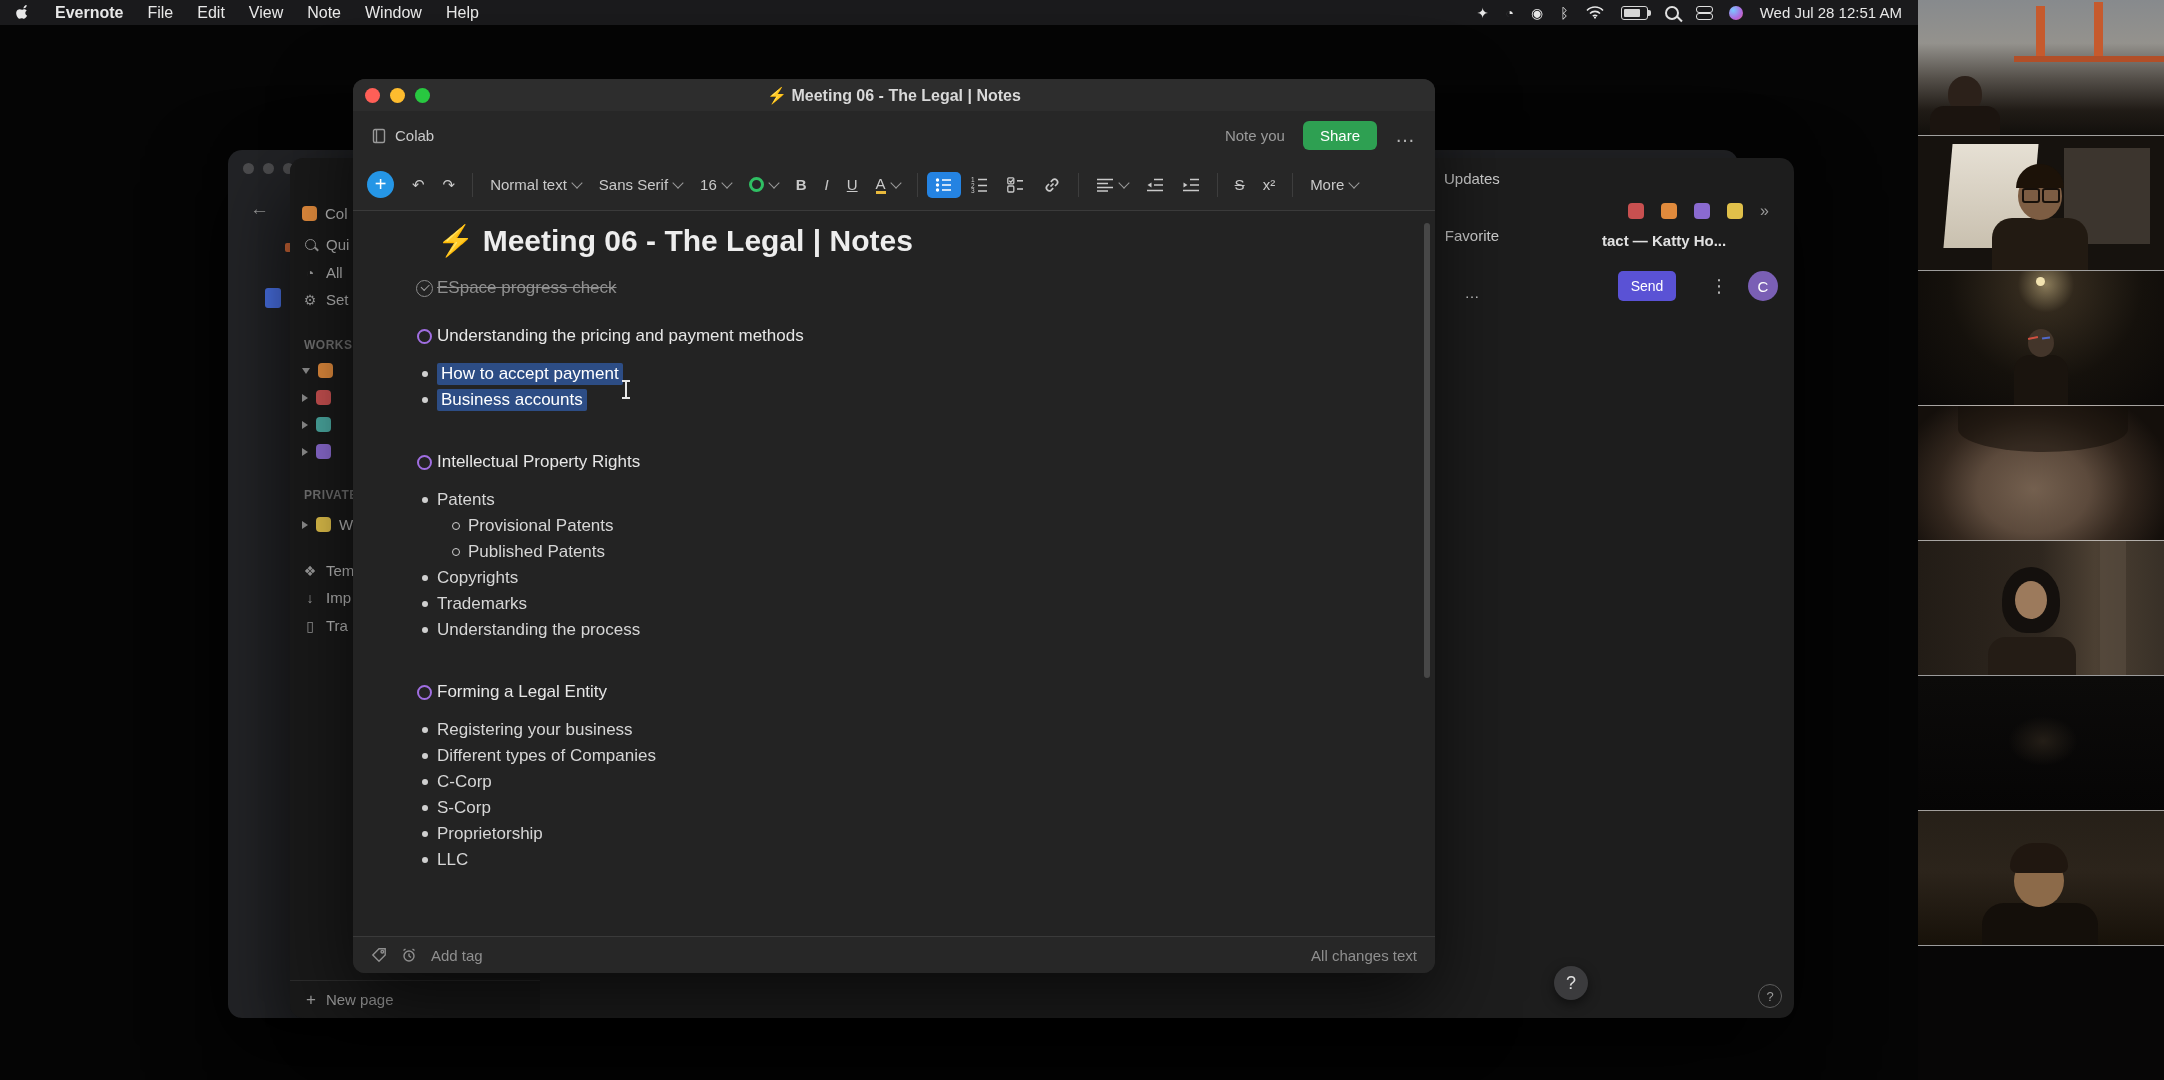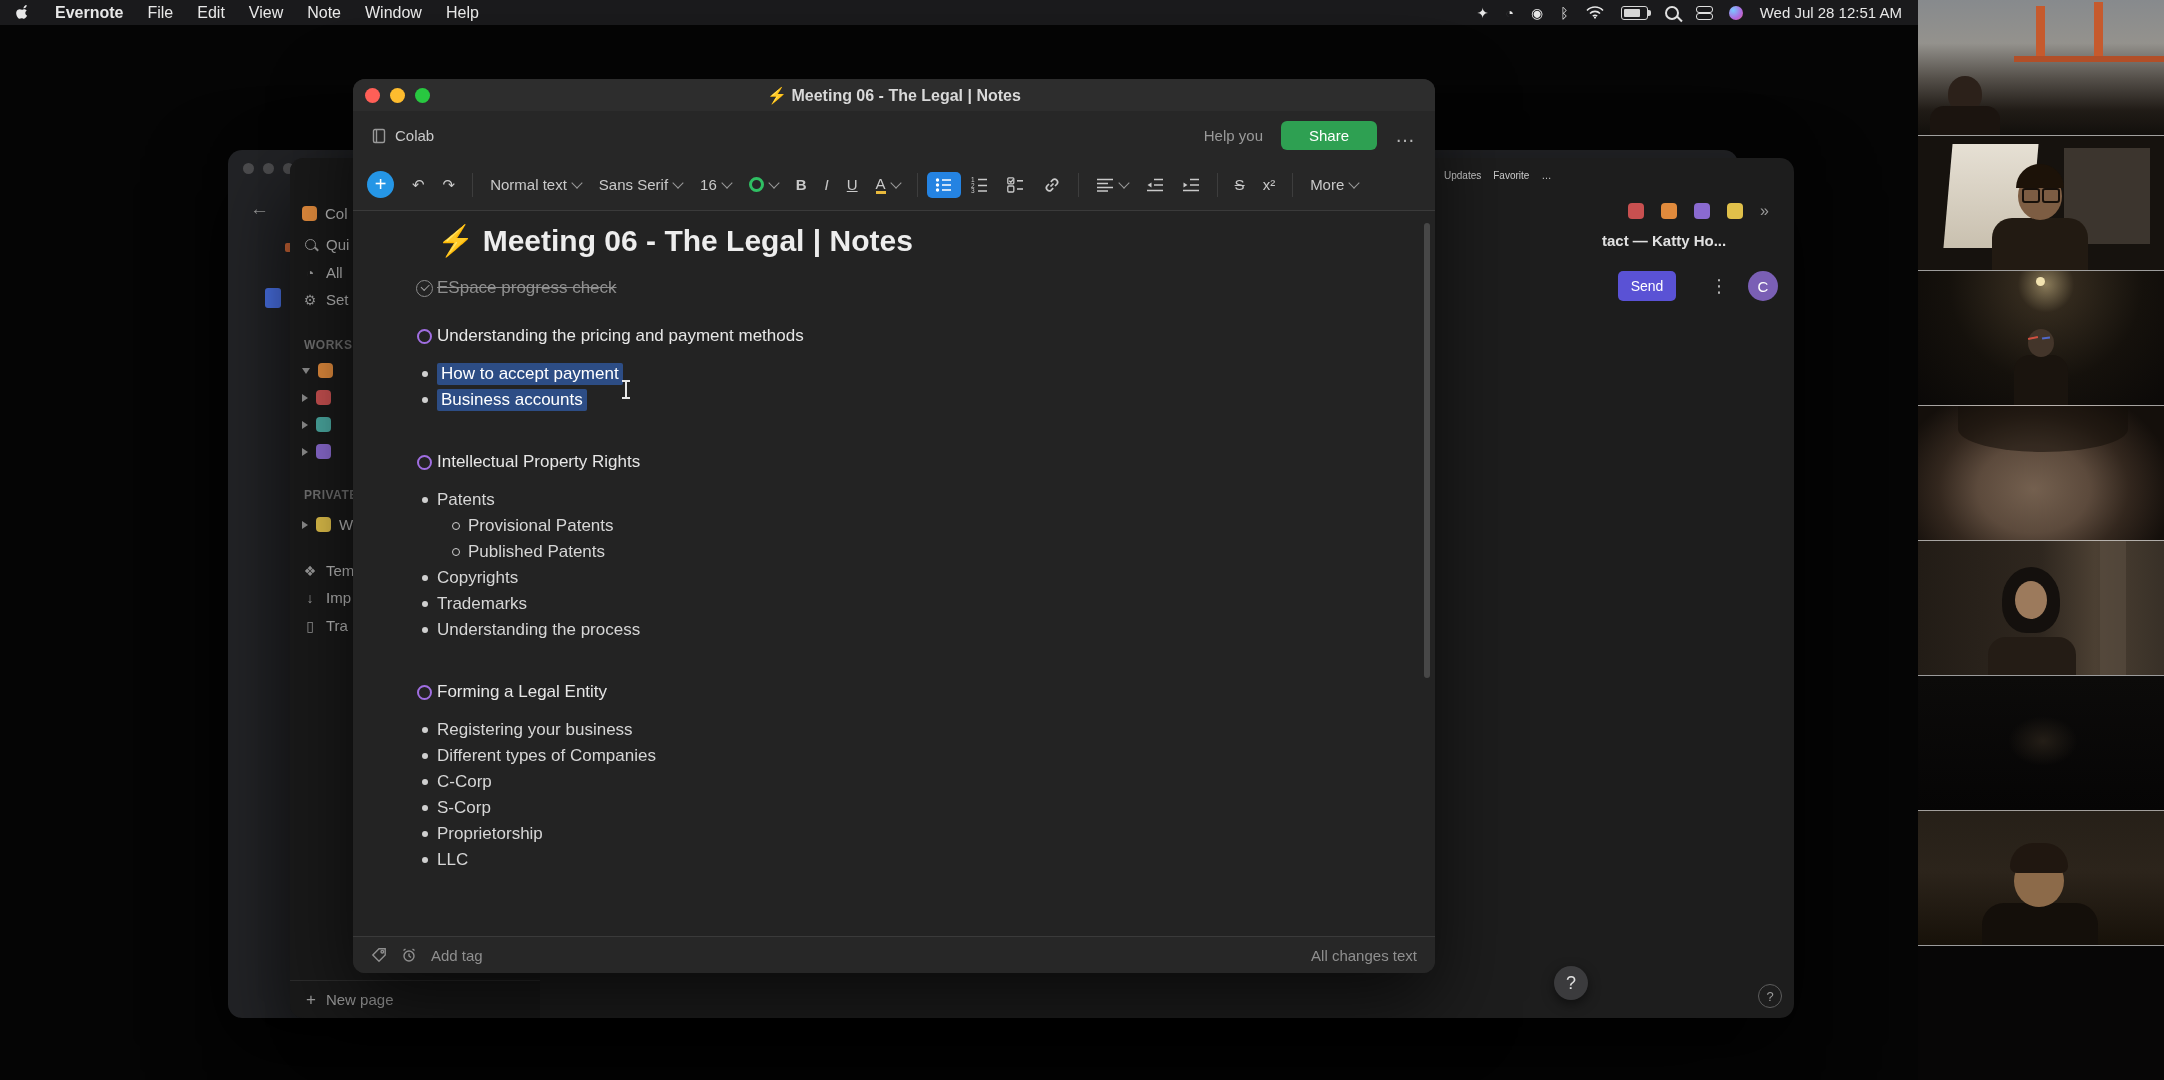--- a/index.html
+++ b/index.html
@@ -48,21 +48,21 @@
   .nt-row{position:absolute;left:12px;display:flex;align-items:center;gap:8px;color:#b8b8b8;font-size:15px;white-space:nowrap;}
   .nt-sec{position:absolute;left:14px;color:#6f6f6f;font-size:12px;font-weight:bold;letter-spacing:.5px;}
   .chip{width:15px;height:15px;border-radius:4px;display:inline-block;}
   .chip.orange{background:#e08a3c;}.chip.red{background:#c85050;}.chip.purple{background:#8a6ad0;}
   .chip.yellow{background:#e0c04a;}.chip.teal{background:#4aa8a0;}
   .tri-r{width:0;height:0;border-top:4.5px solid transparent;border-bottom:4.5px solid transparent;border-left:6px solid #8a8a8a;display:inline-block;}
   .tri-d{width:0;height:0;border-left:4.5px solid transparent;border-right:4.5px solid transparent;border-top:6px solid #8a8a8a;display:inline-block;}
   .nmag{width:9px;height:9px;border:1.8px solid #9a9a9a;border-radius:50%;position:relative;display:inline-block;}
   .nmag::after{content:"";position:absolute;width:5px;height:1.8px;background:#9a9a9a;transform:rotate(45deg);right:-4px;bottom:-1px;}
   .nt-glyph{color:#9a9a9a;font-size:14px;width:16px;text-align:center;}
-  .nt-top{position:absolute;top:12px;left:1154px;display:flex;gap:12px;color:#cfcfcf;font-size:10px;align-items:center;}
+  .nt-top{position:absolute;top:12px;left:1154px;display:flex;gap:40px;color:#cfcfcf;font-size:15px;align-items:center;flex-direction:column;}
   .nt-icons{position:absolute;top:44px;left:1338px;display:flex;gap:17px;align-items:center;}
   .nt-icons .chip{width:16px;height:16px;}
   .nt-chev2{color:#9a9a9a;font-size:16px;}
   .nt-ptitle{position:absolute;top:74px;left:1312px;color:#e0e0e0;font-size:15px;font-weight:bold;}
   .nt-send{position:absolute;top:113px;left:1328px;width:58px;height:30px;background:#5a52d5;color:#fff;
            font-size:14px;border-radius:5px;display:flex;align-items:center;justify-content:center;}
   .nt-vdots{position:absolute;top:117px;left:1420px;color:#bbb;font-size:18px;}
   .nt-avatar{position:absolute;top:113px;left:1458px;width:30px;height:30px;border-radius:50%;background:#7a5fb5;
              color:#fff;font-size:15px;display:flex;align-items:center;justify-content:center;}
   .nt-help{position:absolute;left:1468px;top:826px;width:22px;height:22px;border:1.5px solid #5c5c5c;border-radius:50%;
@@ -74,21 +74,21 @@
   
   .evernote{left:353px;top:79px;width:1082px;height:894px;background:#242424;z-index:30;border-radius:12px;}
   .ev-titlebar{height:32px;background:#2d2d2d;border-radius:12px 12px 0 0;position:relative;
                display:flex;align-items:center;justify-content:center;}
   .ev-titlebar .lights{position:absolute;left:12px;top:9px;}
   .ev-title{font-size:16px;font-weight:bold;color:#d9d9d9;}
   .ev-header{height:48px;background:#272727;display:flex;align-items:center;padding:0 18px;}
   .ev-notebook{display:flex;align-items:flex-end;gap:8px;color:#c9c9c9;font-size:15px;}
   .ev-hd-right{margin-left:auto;display:flex;align-items:center;gap:18px;}
   .only-you{color:#9a9a9a;font-size:15px;}
-  .share-btn{background:#2ea052;color:#fff;padding:6px 28px;border-radius:6px;font-size:15px;}
+  .share-btn{background:#2ea052;color:#fff;padding:6px 17px;border-radius:6px;font-size:15px;}
   .ev-more{color:#b5b5b5;font-size:20px;letter-spacing:2px;}
   .ev-toolbar{height:51px;background:#272727;border-bottom:1px solid #3a3a3a;display:flex;align-items:center;
               padding:0 14px;gap:2px;color:#c9c9c9;font-size:15px;}
   .tb{padding:5px 8px;border-radius:5px;display:flex;align-items:center;gap:6px;white-space:nowrap;}
   .chev{width:7px;height:7px;border-right:1.6px solid #9a9a9a;border-bottom:1.6px solid #9a9a9a;
         transform:rotate(45deg);margin-top:-4px;display:inline-block;}
   .tb-active{background:#2483e2;color:#fff;}
   .sep{width:1px;height:24px;background:#3d3d3d;margin:0 7px;flex:0 0 1px;}
   .plusbtn{width:27px;height:27px;border-radius:50%;background:#2596e6;color:#fff;display:flex;align-items:center;
            justify-content:center;font-size:20px;margin-right:8px;flex:0 0 27px;}
@@ -316,21 +316,21 @@
 
     <div class="ev-header">
       <div class="ev-notebook">
         <svg width="16" height="16" viewBox="0 0 16 16" fill="none" stroke="#9a9a9a" stroke-width="1.4">
             <rect x="2.5" y="1.5" width="11" height="13" rx="1.5"></rect>
             <path d="M5.5 1.5v13"></path>
           </svg>
         <span>Colab</span>
       </div>
       <div class="ev-hd-right">
-        <span class="only-you">Help you</span>
+        <span class="only-you">Note you</span>
         <span class="share-btn">Share</span>
         <span class="ev-more">…</span>
       </div>
     </div>
 
     <div class="ev-toolbar">
       <span class="plusbtn">+</span>
       <span class="tb">↶</span>
       <span class="tb">↷</span>
       <span class="sep"></span>

